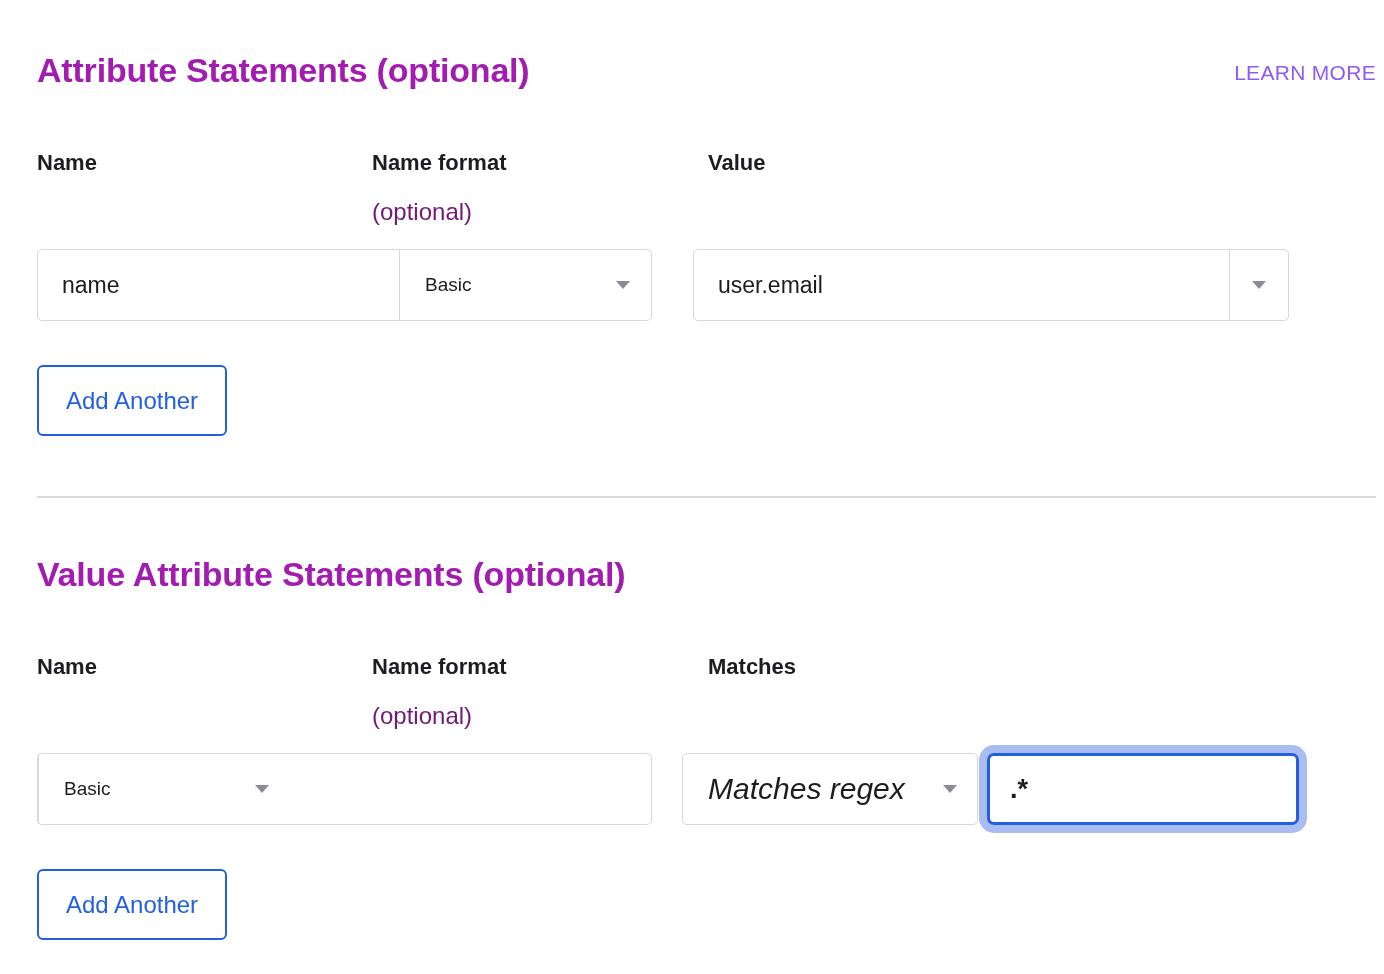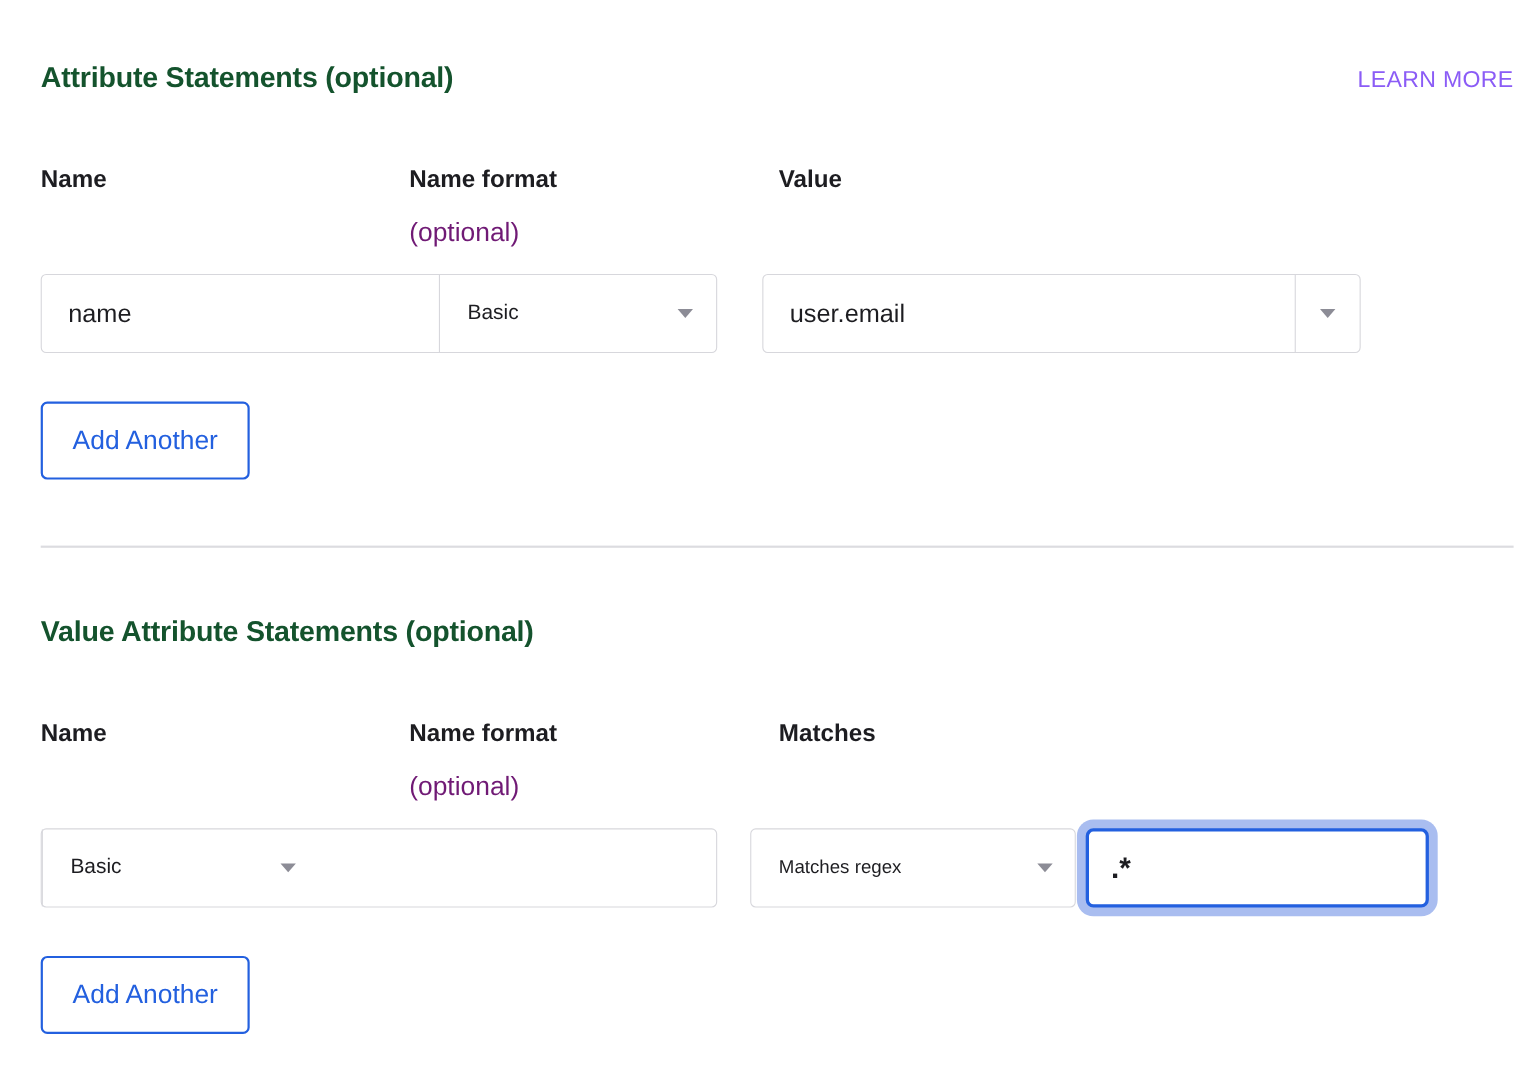--- a/index.html
+++ b/index.html
@@ -15,25 +15,25 @@
 
   
   .sec-head {
     display: flex;
     justify-content: space-between;
     align-items: flex-end;
     margin: 54px 8px 0 0;
   }
   h2.sec-title {
     margin: 0;
-    font-size: 26px;
+    font-size: 34px;
     line-height: 32px;
     font-weight: 700;
     letter-spacing: -0.2px;
-    color: #14532d;
+    color: #a21caf;
   }
   .learn-more {
     font-size: 21px;
     line-height: 26px;
     letter-spacing: 0.3px;
     color: #8b5cf6;
     text-decoration: none;
     cursor: pointer;
   }
 
@@ -50,21 +50,21 @@
 
   .input-group {
     display: flex;
     align-items: stretch;
     height: 72px;
     border: 1px solid #d7d7dc;
     border-radius: 5px;
     background: #ffffff;
   }
   .group-a { width: 615px; }
-  .group-b { width: 544px; margin-left: 41px; }
+  .group-b { width: 596px; margin-left: 41px; }
 
   .text-input {
     flex: 1;
     min-width: 0;
     border: none;
     outline: none;
     background: transparent;
     font-family: "Liberation Sans", sans-serif;
     font-size: 23px;
     color: #1d1d21;
@@ -104,22 +104,23 @@
     width: 296px;
     height: 72px;
     margin-left: 30px;
     border: 1px solid #d7d7dc;
     border-radius: 5px;
     background: #fff;
     display: flex;
     align-items: center;
     justify-content: space-between;
     cursor: pointer;
-    font-size: 17px;
+    font-size: 30px;
     padding: 0 20px 0 25px;
+    font-style: italic;
   }
 
   
   .filter-input {
     width: 312px;
     height: 72px;
     margin-left: 9px;
     border: 3px solid #2360df;
     border-radius: 7px;
     box-shadow: 0 0 0 8px #a9bdf0;

